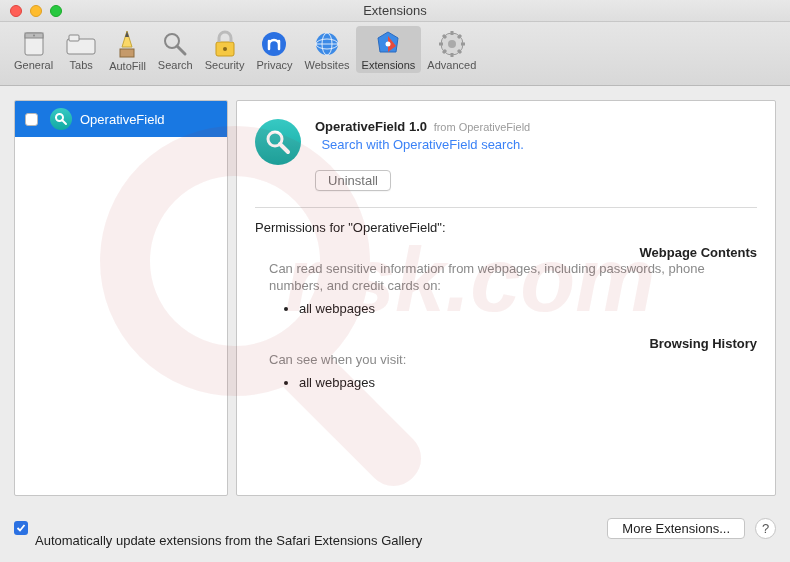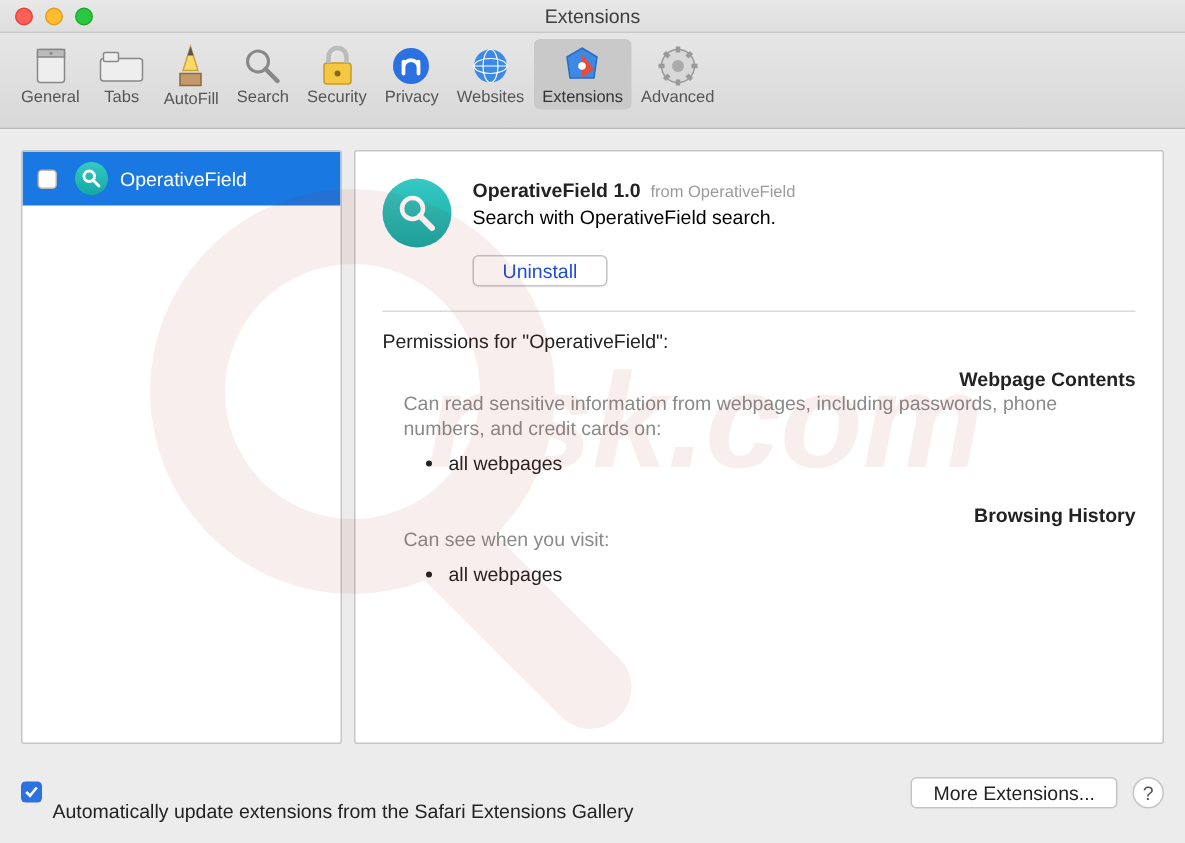--- a/index.html
+++ b/index.html
@@ -27,22 +27,22 @@
     .ext-row { height: 36px; background: #1978e2; display: flex; align-items: center; padding: 0 10px; color: #fff; }
     .ext-check { width: 13px; height: 13px; background: #fff; border-radius: 3px; border: 1px solid #b6b6b6; margin-right: 12px; }
     .ext-icon-small { width: 22px; height: 22px; border-radius: 50%; background: linear-gradient(#37c9c3, #12a9a2); display: flex; align-items: center; justify-content: center; margin-right: 8px; }
     .ext-name { font-size: 13px; }
 
     .detail { flex: 1; background: #ffffff; border: 1px solid #c6c6c6; border-radius: 2px; padding: 18px 18px 14px 18px; overflow: hidden; display: flex; flex-direction: column; }
     .detail-header { display: flex; }
     .big-icon { width: 46px; height: 46px; border-radius: 50%; background: linear-gradient(#37c9c3, #12a9a2); display: flex; align-items: center; justify-content: center; flex-shrink: 0; margin-right: 14px; }
     .detail-title { font-size: 13px; font-weight: 700; color: #222; }
     .detail-title .from { font-weight: 400; color: #9b9b9b; font-size: 11px; margin-left: 3px; }
-    .detail-desc { font-size: 13px; color: #000000; margin-top: 3px; }
-    .uninstall-btn { margin-top: 18px; width: 90px; height: 21px; background: #fff; border: 1px solid #c5c5c5; border-radius: 4px; font-size: 13px; color: #1d4ed8; box-shadow: 0 1px 1px rgba(0,0,0,0.04); }
+    .detail-desc { font-size: 13px; color: #3b82f6; margin-top: 3px; text-align: center; }
+    .uninstall-btn { margin-top: 18px; width: 76px; height: 21px; background: #fff; border: 1px solid #c5c5c5; border-radius: 4px; font-size: 13px; color: #737373; box-shadow: 0 1px 1px rgba(0,0,0,0.04); }
 
     .hr { border: none; border-top: 1px solid #dadada; margin: 16px 0 12px 0; }
     .perm-title { font-size: 13px; color: #222; }
     .perm-block { margin: 10px 0 4px 14px; }
     .perm-h { font-size: 13px; font-weight: 700; color: #222; text-align: right; }
     .perm-d { font-size: 13px; color: #8a8a8a; margin-top: 1px; line-height: 1.3; max-width: 468px; }
     .perm-list { list-style: disc; margin: 6px 0 6px 30px; font-size: 13px; color: #222; }
 
     .footer { display: flex; align-items: center; margin-top: 12px; }
     .auto-check { width: 14px; height: 14px; border-radius: 3px; background: #2b71e2; display: flex; align-items: center; justify-content: center; margin-right: 7px; }

